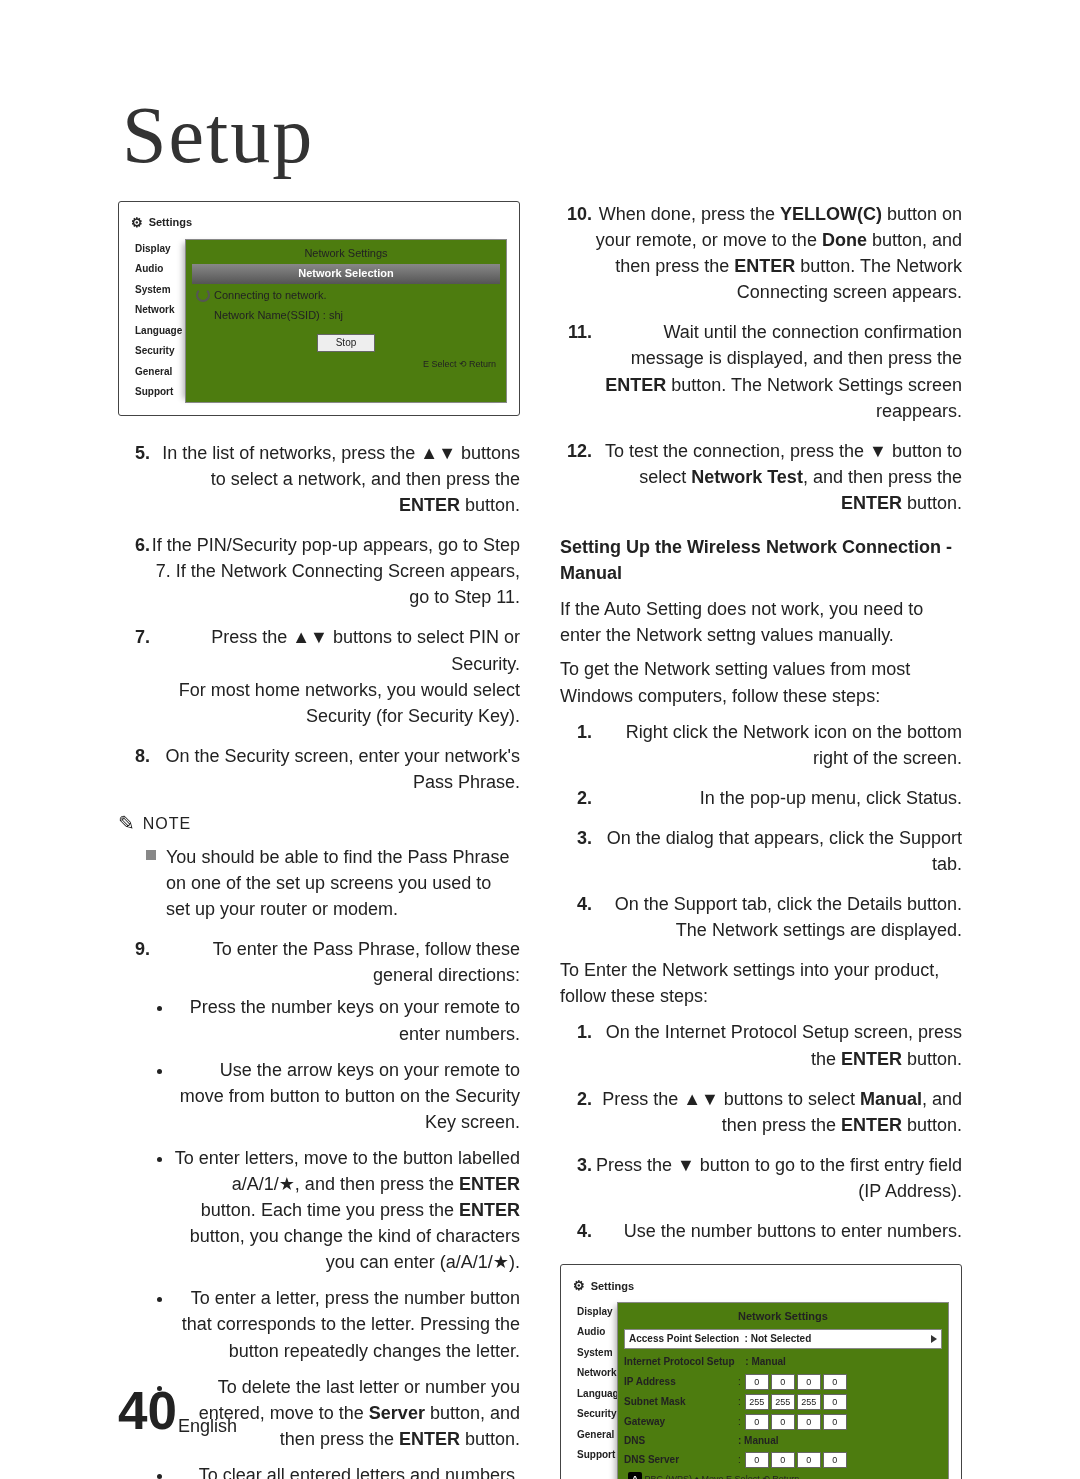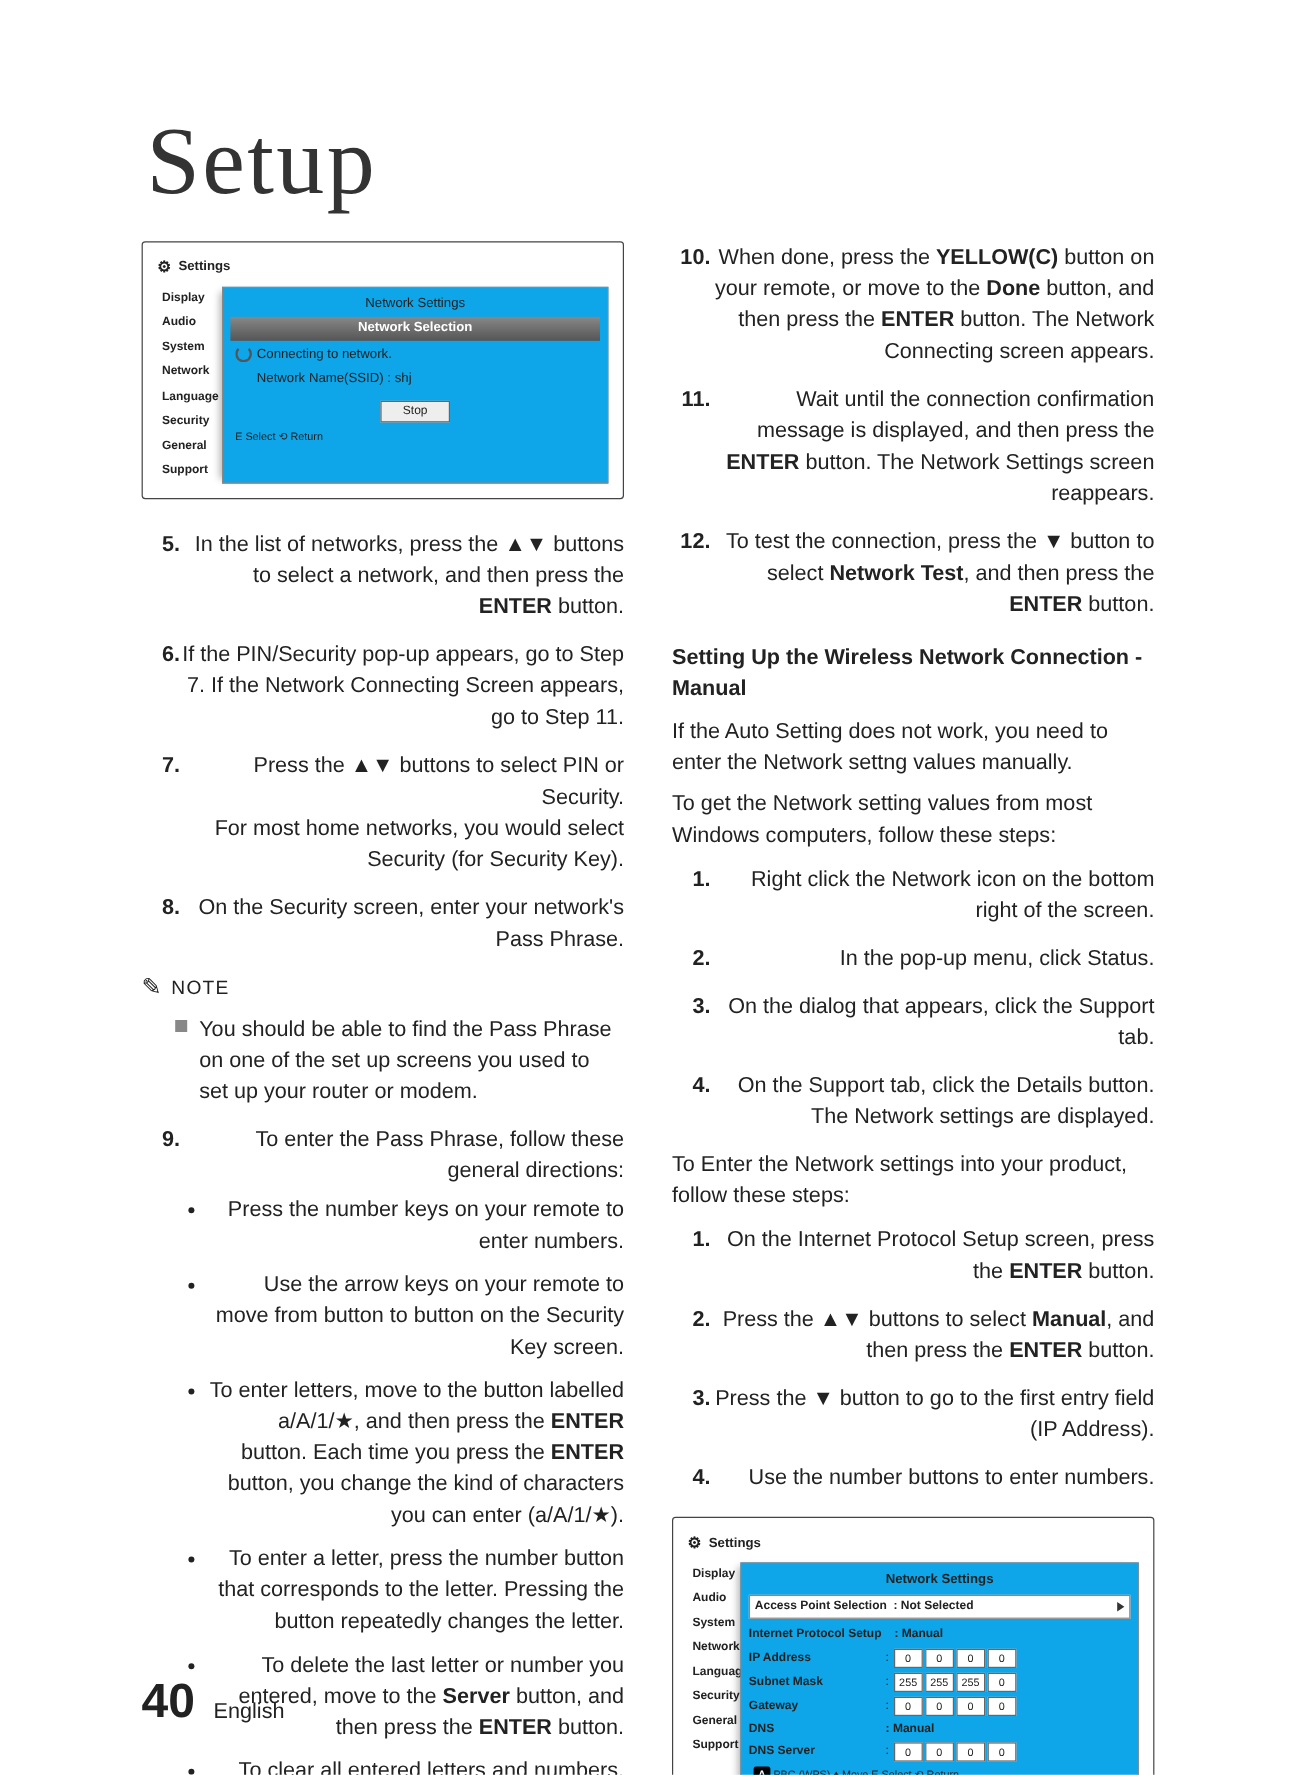--- a/index.html
+++ b/index.html
@@ -65,21 +65,21 @@
   .ss-sidebar .nav-item {
     padding: 3px 4px;
     font-weight: bold;
     font-size: 10px;
     white-space: nowrap;
     overflow: hidden;
   }
   .ss-main {
     flex: 1;
     border: 1px solid #888;
-    background: #0ea5e9;
+    background: #4d7c0f;
     position: relative;
     margin-left: -4px;
     box-shadow: -6px 0 6px -4px rgba(0,0,0,0.3);
     padding: 4px 6px 6px 6px;
     min-height: 130px;
   }
   .ss-main .panel-title {
     text-align: center;
     font-size: 11px;
     padding: 2px 0;
@@ -112,21 +112,21 @@
     border: 1px solid #666;
     padding: 1px 18px;
     font-size: 10px;
     background: #eee;
     margin: 8px auto 4px;
     display: block;
     width: fit-content;
   }
   .ss-footer {
     font-size: 9px;
-    text-align: left;
+    text-align: right;
     padding: 2px 4px 0;
   }
   
   .field-row {
     display: flex;
     align-items: center;
     font-size: 10px;
     padding: 2px 0;
     gap: 4px;
   }
@@ -221,21 +221,21 @@
     margin-bottom: 10px;
   }
   .section-heading {
     font-weight: bold;
     margin: 18px 0 10px 0;
   }
   .page-num {
     position: absolute;
     bottom: 38px;
     left: 80px;
-    font-size: 40px;
+    font-size: 53px;
     font-weight: bold;
   }
   .lang {
     position: absolute;
     bottom: 42px;
     left: 140px;
     font-size: 18px;
   }
   b { font-weight: bold; }
   .red-a {

